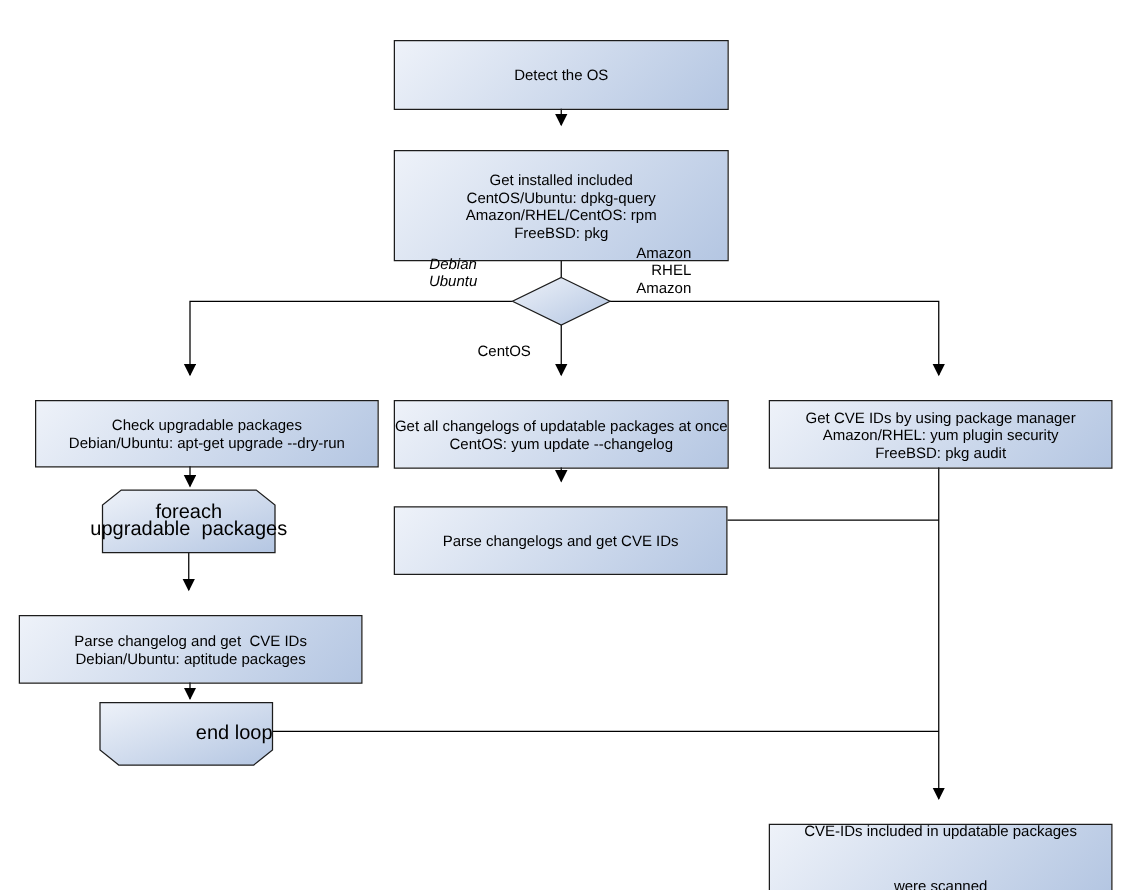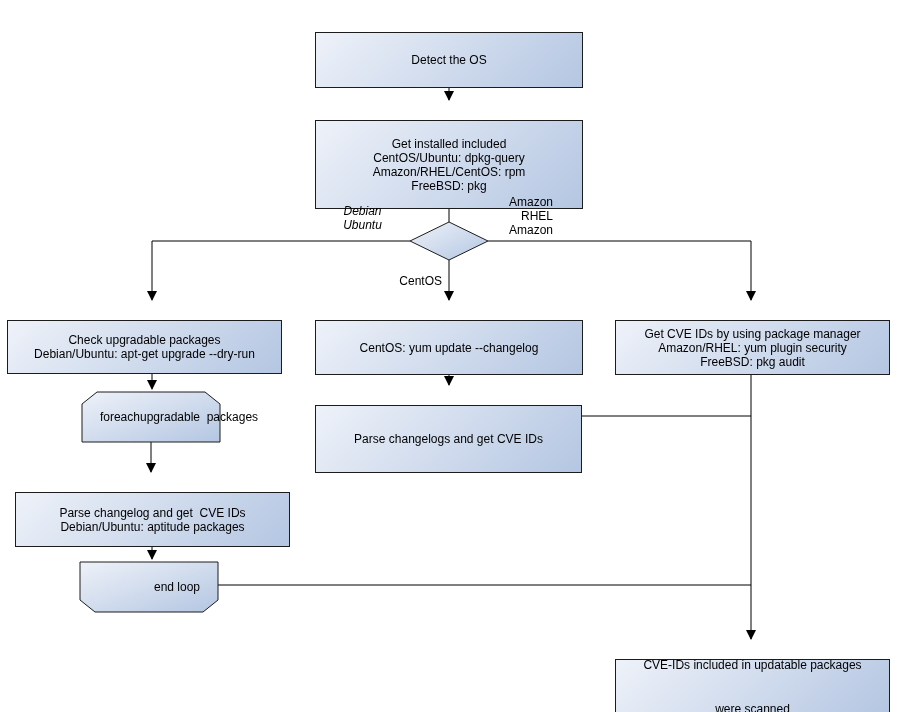--- a/index.html
+++ b/index.html
@@ -27,28 +27,27 @@
     justify-content: center;
     align-items: center;
     text-align: center;
     font-size: 12px;
     line-height: 14px;
     margin-top: 17px;
   }
   .shape-label {
     position: absolute;
     display: flex;
-    flex-direction: row;
+    flex-direction: column;
     justify-content: center;
     align-items: center;
     text-align: center;
-    font-size: 12px;
+    font-size: 16px;
     line-height: 14px;
     pointer-events: none;
-    padding-left: 28px;
   }
   .line { white-space: pre; }
   .edge-label {
     position: absolute;
     font-size: 12px;
     line-height: 14px;
   }
   .edge-label .line { display: block; }
   .shape-fill { fill: url(#nodeGrad); stroke: #1c1c1c; stroke-width: 1; }
   .edge { stroke: #000000; stroke-width: 1; fill: none; }
@@ -91,66 +90,67 @@
     <span class="line">Detect the OS</span>
   </div>
 
   <div class="node" style="left:315px; top:103px; width:268px; height:89px;">
     <span class="line">Get installed included</span>
     <span class="line">CentOS/Ubuntu: dpkg-query</span>
     <span class="line">Amazon/RHEL/CentOS: rpm</span>
     <span class="line">FreeBSD: pkg</span>
   </div>
 
-  <div class="node" style="left:7px; top:303px; width:275px; height:54px;">
+  <div class="node" style="left:28px; top:303px; width:275px; height:54px;">
     <span class="line">Check upgradable packages</span>
     <span class="line">Debian/Ubuntu: apt-get upgrade --dry-run</span>
   </div>
 
   <div class="node" style="left:15px; top:475px; width:275px; height:55px;justify-content:center;">
     <span class="line">Parse changelog and get  CVE IDs</span>
     <span class="line">Debian/Ubuntu: aptitude packages</span>
   </div>
 
   <div class="node" style="left:315px; top:303px; width:268px; height:55px;">
+    <span class="line">Get all changelogs of updatable packages at once</span>
     <span class="line">CentOS: yum update --changelog</span>
   </div>
 
-  <div class="node" style="left:315px; top:388px; width:267px; height:68px;">
+  <div class="node" style="left:315px; top:388px; width:267px; height:55px;">
     <span class="line">Parse changelogs and get CVE IDs</span>
   </div>
 
   <div class="node" style="left:615px; top:303px; width:275px; height:55px;text-align:center;">
     <span class="line">Get CVE IDs by using package manager</span>
     <span class="line">Amazon/RHEL: yum plugin security</span>
     <span class="line">FreeBSD: pkg audit</span>
   </div>
 
   <div class="node" style="left:615px; top:642px; width:275px; height:55px;gap:30px;">
     <span class="line">CVE-IDs included in updatable packages</span>
     <span class="line">were scanned</span>
   </div>
 
   <div class="shape-label" style="left:82px; top:392px; width:138px; height:50px;">
     <span class="line">foreach</span>
     <span class="line">upgradable  packages</span>
   </div>
 
-  <div class="shape-label" style="left:80px; top:562px; width:138px; height:50px;">
+  <div class="shape-label" style="left:80px; top:562px; width:138px; height:50px;align-items:flex-end;">
     <span class="line">end loop</span>
   </div>
 
   <div class="edge-label" style="left:330px; top:204px; width:65px; text-align:center;font-style:italic;">
     <span class="line">Debian</span>
     <span class="line">Ubuntu</span>
   </div>
 
   <div class="edge-label" style="left:497px; top:195px; width:56px; text-align:right;">
     <span class="line">Amazon</span>
     <span class="line">RHEL</span>
     <span class="line">Amazon</span>
   </div>
 
-  <div class="edge-label" style="left:382px; top:274px; width:60px; text-align:right;">
+  <div class="edge-label" style="left:382px; top:274px; width:60px; ">
     <span class="line">CentOS</span>
   </div>
 
 </div>
 
 </body></html>

